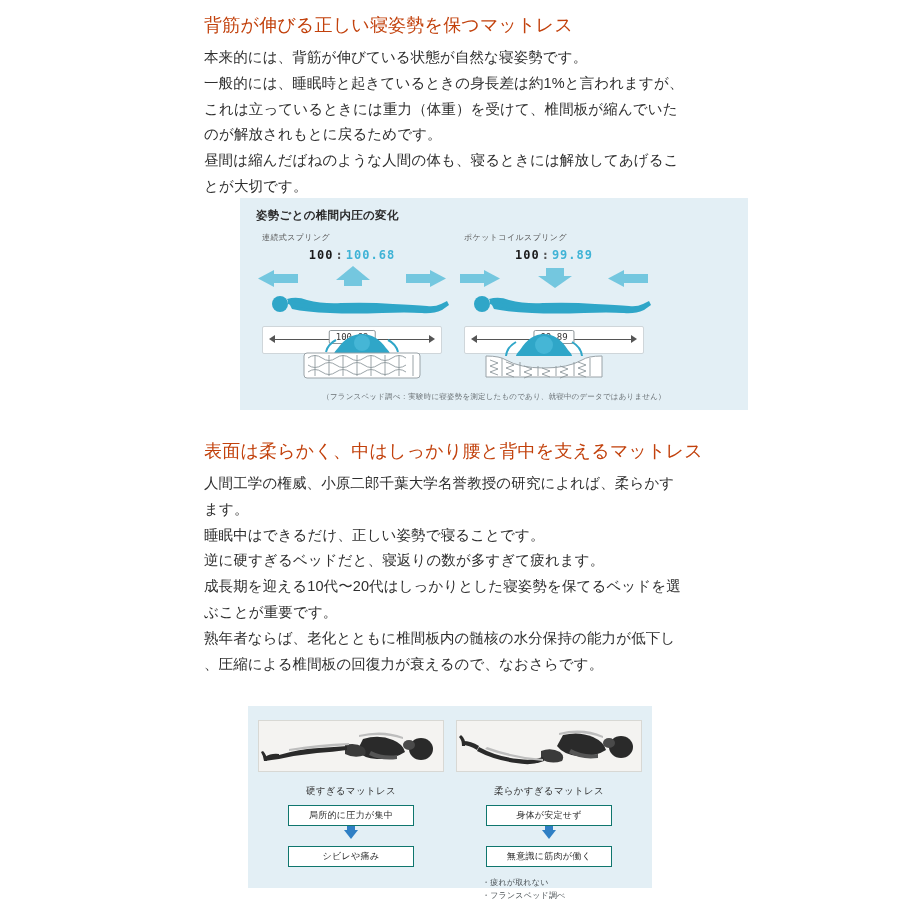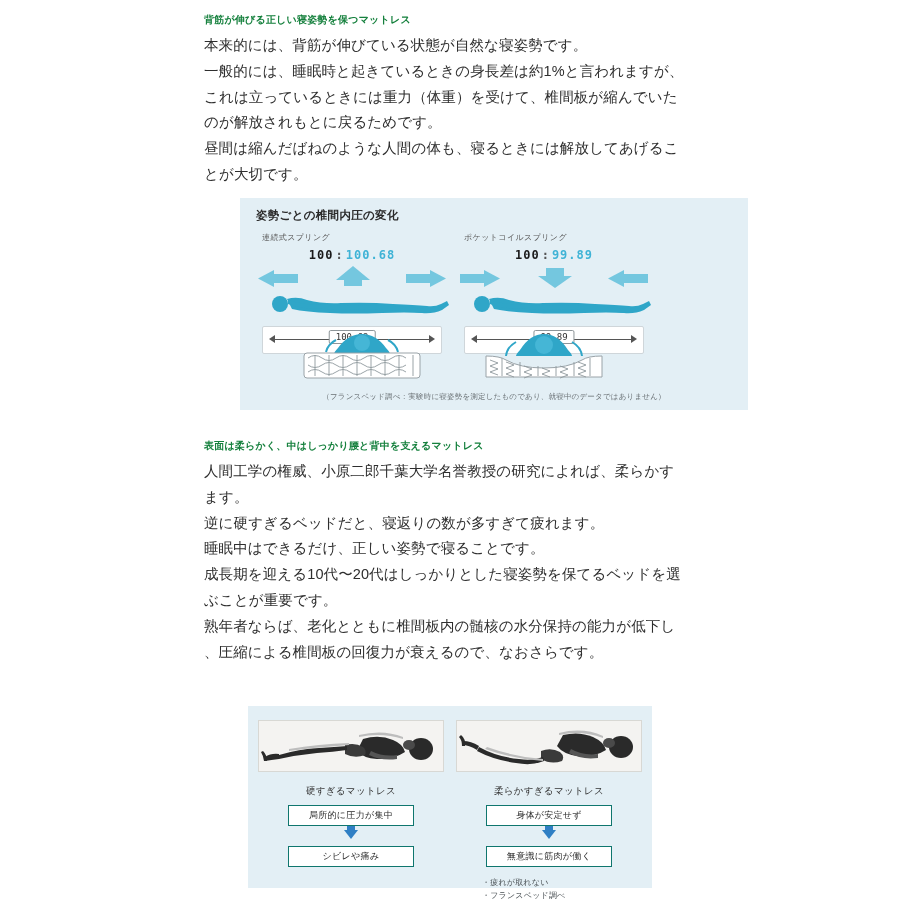--- a/index.html
+++ b/index.html
@@ -8,23 +8,23 @@
     background:#ffffff;
     font-family:"Liberation Sans","DejaVu Sans",sans-serif;
     color:#333333;
     overflow:hidden;
   }
   .page { position:relative; width:900px; height:900px; }
 
   .content { position:absolute; left:204px; top:12px; width:512px; }
 
   h2.section-heading {
-    font-size:10px;
-    font-weight:bold;
-    color:#15803d;
+    font-size:18px;
+    font-weight:normal;
+    color:#c2410c;
     margin:0 0 6px 0;
     letter-spacing:0.2px;
     line-height:1.5;
   }
   .para {
     font-size:14.5px;
     line-height:1.78;
     color:#2e2e2e;
     margin:0;
     letter-spacing:0.1px;
@@ -310,22 +310,22 @@
     <div class="fig1-note">（フランスベッド調べ：実験時に寝姿勢を測定したものであり、就寝中のデータではありません）</div>
   </div>
 
   <div class="content" style="top:438px;">
 
     <h2 class="section-heading">表面は柔らかく、中はしっかり腰と背中を支えるマットレス</h2>
 
     <div class="para">
       <p>人間工学の権威、小原二郎千葉大学名誉教授の研究によれば、柔らかす</p>
       <p>ます。</p>
+      <p>睡眠中はできるだけ、正しい姿勢で寝ることです。</p>
       <p>逆に硬すぎるベッドだと、寝返りの数が多すぎて疲れます。</p>
-      <p>睡眠中はできるだけ、正しい姿勢で寝ることです。</p>
       <p>成長期を迎える10代〜20代はしっかりとした寝姿勢を保てるベッドを選</p>
       <p>ぶことが重要です。</p>
       <p>熟年者ならば、老化とともに椎間板内の髄核の水分保持の能力が低下し</p>
       <p>、圧縮による椎間板の回復力が衰えるので、なおさらです。</p>
     </div>
   </div>
 
   <div class="fig2">
 
     <div class="xcol left">

